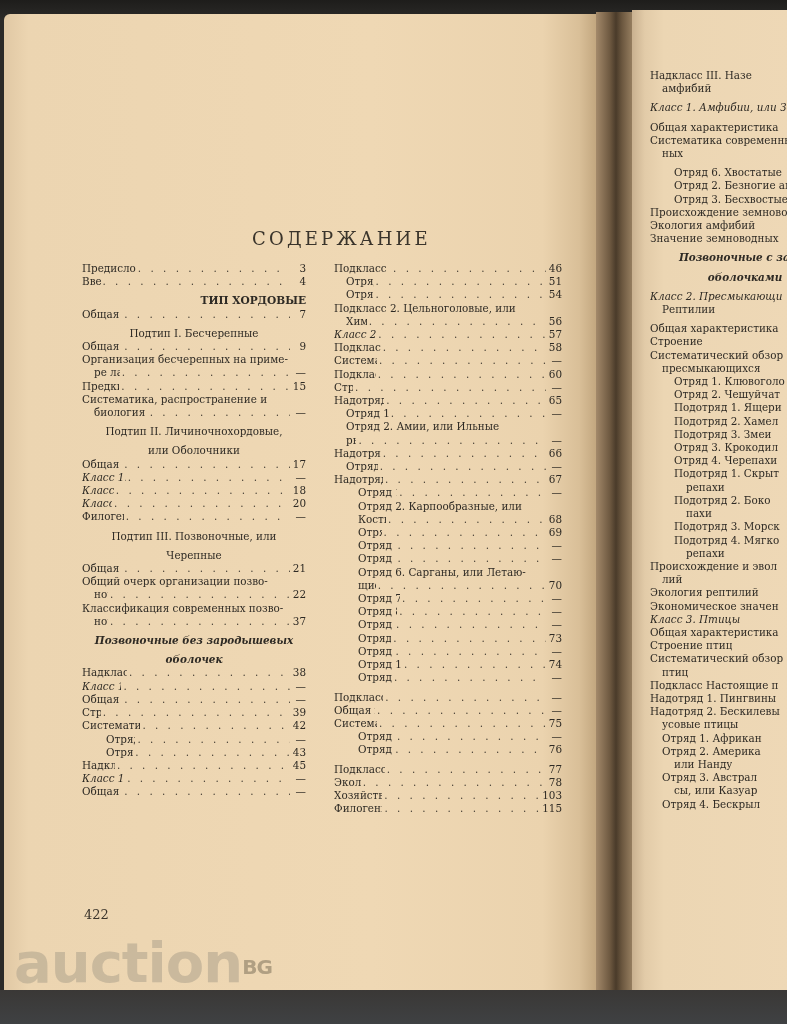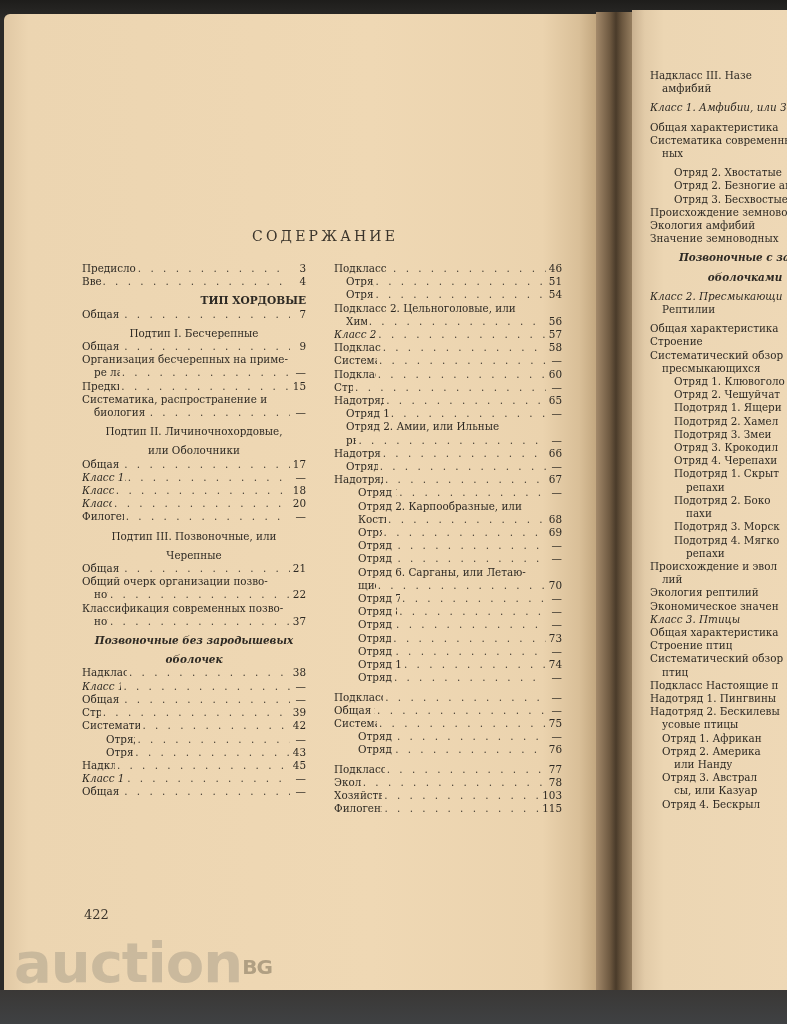--- a/index.html
+++ b/index.html
@@ -18,21 +18,21 @@
   .gutter {
     position:absolute; left:596px; top:12px; width:40px; height:990px;
     background:linear-gradient(90deg,#a3896a 0%,#6d5840 35%,#4a3b2a 50%,#6b573f 65%,#a68d6c 100%);
   }
   .page-right {
     position:absolute; left:632px; top:10px; width:160px; height:982px;
     background:linear-gradient(90deg,#c9b190 0%,#e2cba8 8%,#ecd6b3 20%,#eed8b6 100%);
   }
   .bottom-shadow { position:absolute; left:0; top:990px; width:787px; height:34px; background:linear-gradient(#3a3836,#3f4143); }
   .toc-title {
-    position:absolute; left:252px; top:228px; font-size:14px; letter-spacing:3.2px; color:#3a342b;
+    position:absolute; left:252px; top:228px; font-size:18px; letter-spacing:3.2px; color:#3a342b;
   }
   .col { position:absolute; font-size:10.4px; line-height:13.2px; }
   .col-left { left:82px; top:262px; width:224px; }
   .col-mid { left:334px; top:262px; width:228px; }
   .row { display:flex; align-items:baseline; white-space:nowrap; }
   .row .lbl { flex:0 1 auto; overflow:hidden; }
   .row .dots { flex:1 1 auto; overflow:hidden; color:#4a4338; letter-spacing:3px; padding:0 2px; }
   .row .dots::before { content:". . . . . . . . . . . . . . . . . . . . . . . . . . . . . . . . . . . . . . . . . ."; }
   .row .pg { flex:0 0 auto; min-width:16px; text-align:right; }
   .ind1 { padding-left:12px; }
@@ -422,21 +422,21 @@
       <div class="row gap">
         <span class="lbl">Общая характеристика</span>
       </div>
       <div class="row">
         <span class="lbl">Систематика современны</span>
       </div>
       <div class="row cont">
         <span class="lbl">ных</span>
       </div>
       <div class="row ind2 gap">
-        <span class="lbl">Отряд 2. Хвостатые</span>
+        <span class="lbl">Отряд 6. Хвостатые</span>
       </div>
       <div class="row ind2">
         <span class="lbl">Отряд 2. Безногие ам</span>
       </div>
       <div class="row ind2">
         <span class="lbl">Отряд 3. Бесхвостые</span>
       </div>
       <div class="row">
         <span class="lbl">Происхождение земновод</span>
       </div>

